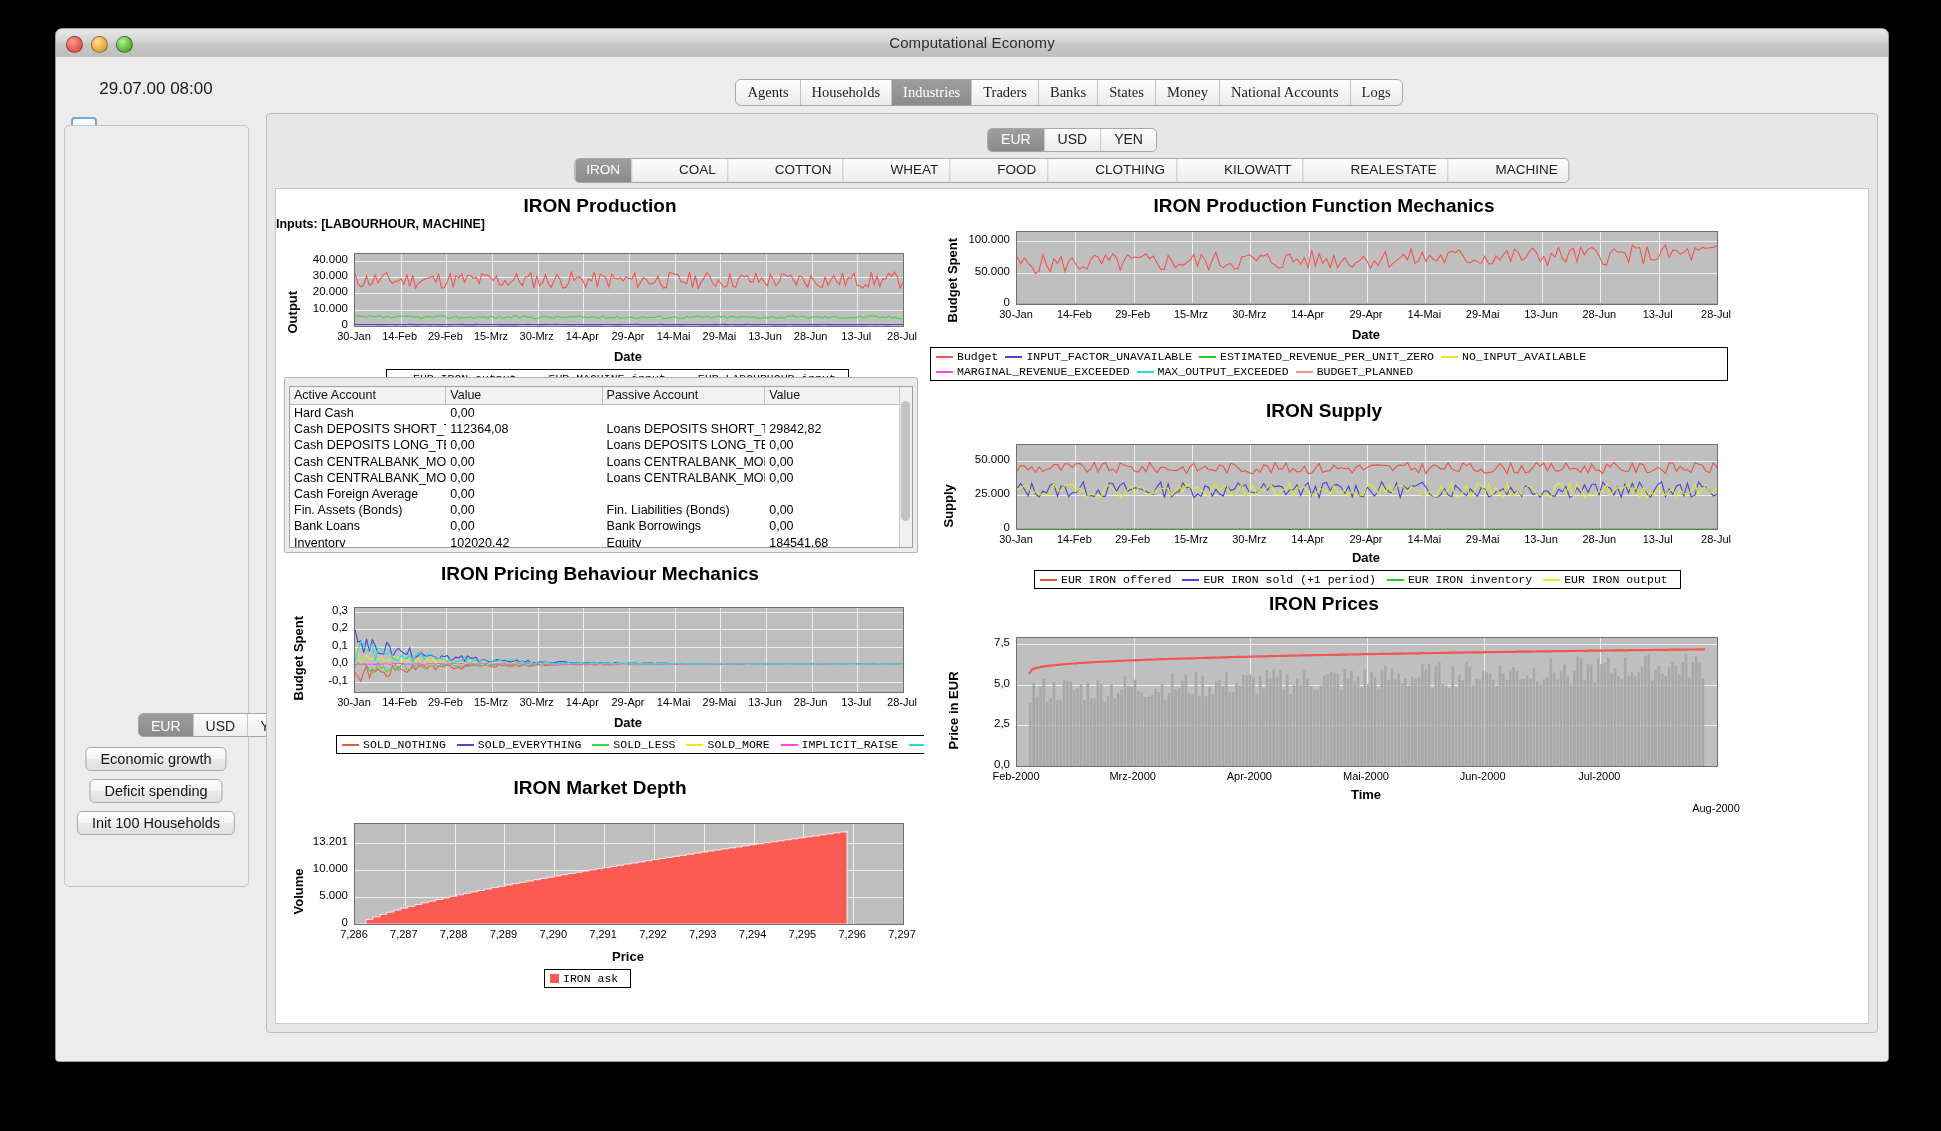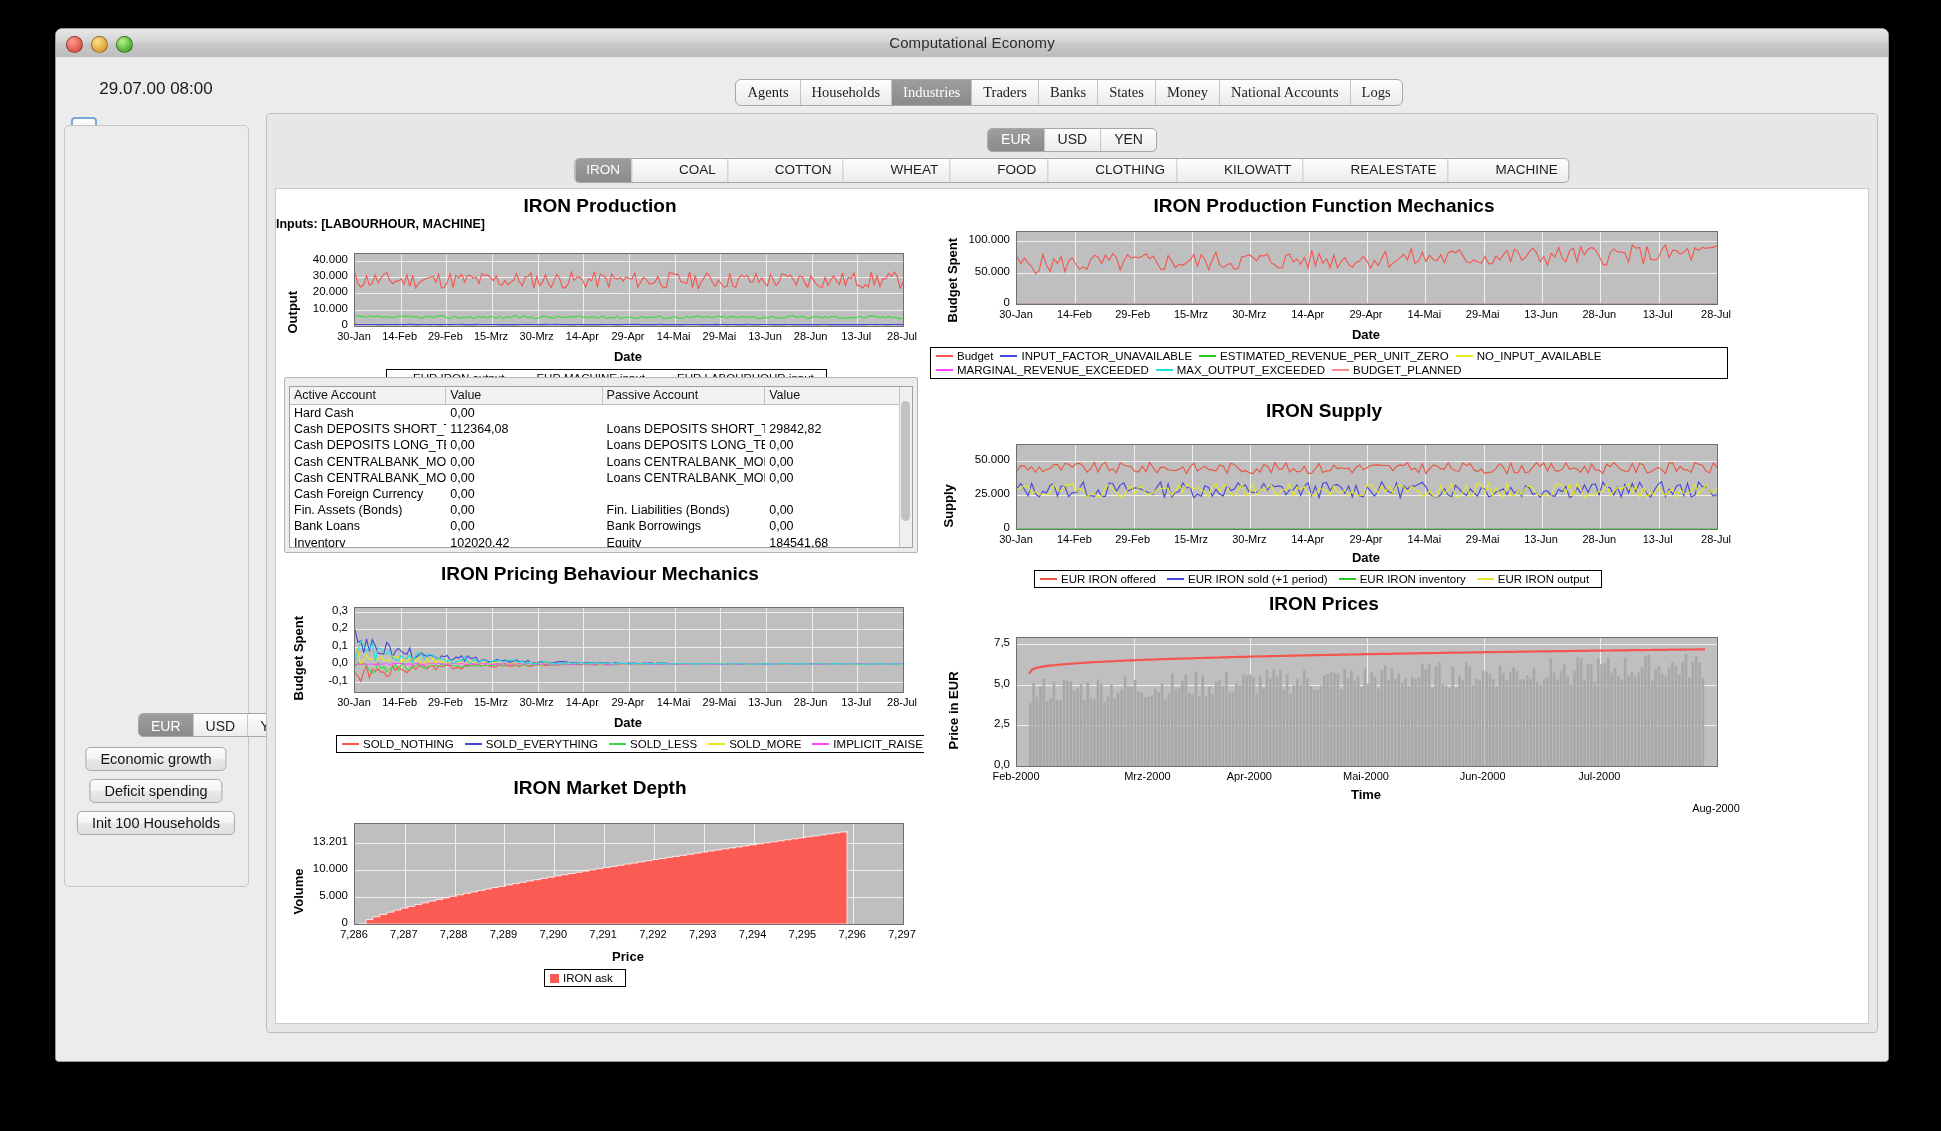--- a/index.html
+++ b/index.html
@@ -108,21 +108,21 @@
     transform:rotate(-90deg);transform-origin:center center;white-space:nowrap;}
   .xlab{position:absolute;text-align:center;font-weight:bold;font-size:13px;color:#000;}
   .ytick{position:absolute;font-size:11.5px;color:#000;text-align:right;white-space:nowrap;}
   .xtick{position:absolute;font-size:11px;color:#000;text-align:center;white-space:nowrap;}
   .gl{position:absolute;background:#efefef;}
   .glv{width:1px;}
   .glh{height:1px;}
 
   .legendbox{position:absolute;border:1px solid #000;background:#fff;
     font-size:11.5px;color:#000;display:flex;align-items:center;gap:4px;
-    padding:2px 5px;white-space:nowrap;}
+    padding:2px 5px;white-space:nowrap;font-family:Liberation Mono, monospace;}
   .lgi{display:inline-flex;align-items:center;gap:4px;margin-right:7px;}
   .lgl{display:inline-block;width:17px;height:2px;}
   .lgsq{display:inline-block;width:9px;height:9px;}
 
   
   .bs-border{position:absolute;border:1px solid #b4b4b4;border-radius:2px;background:#ececec;}
   .bs-cap{position:absolute;top:-9px;left:50%;transform:translateX(-50%);
     background:#fff;padding:0 6px;font-size:15px;color:#111;white-space:nowrap;margin-top:20px;}
   .bs-inner{position:absolute;left:4px;right:4px;top:8px;bottom:4px;background:#fff;border:1px solid #a0a0a0;overflow:hidden;}
   .bs-head{display:flex;height:17px;background:#f2f2f2;border-bottom:1px solid #b9b9b9;font-size:12.5px;color:#111;}
@@ -342,21 +342,21 @@
                       <div class="c3">Loans CENTRALBANK_MONEY...</div>
                       <div class="c4">0,00</div>
                     </div>
                     <div class="bs-row">
                       <div class="c1">Cash CENTRALBANK_MONEY ...</div>
                       <div class="c2">0,00</div>
                       <div class="c3">Loans CENTRALBANK_MONEY...</div>
                       <div class="c4">0,00</div>
                     </div>
                     <div class="bs-row">
-                      <div class="c1">Cash Foreign Currency</div>
+                      <div class="c1">Cash Foreign Average</div>
                       <div class="c2">0,00</div>
                       <div class="c3"></div>
                       <div class="c4"></div>
                     </div>
                     <div class="bs-row">
                       <div class="c1">Fin. Assets (Bonds)</div>
                       <div class="c2">0,00</div>
                       <div class="c3">Fin. Liabilities (Bonds)</div>
                       <div class="c4">0,00</div>
                     </div>
@@ -891,21 +891,21 @@
                       <rect x="671.1" y="39.04033616363668" width="2.6" height="88.95966383636332" fill="#a8a8a8"></rect>
                       <rect x="674.48" y="24.06444479172093" width="2.6" height="103.93555520827907" fill="#a8a8a8"></rect>
                       <rect x="677.86" y="18.36208574256395" width="2.6" height="109.63791425743605" fill="#a8a8a8"></rect>
                       <rect x="681.24" y="24.568670799256836" width="2.6" height="103.43132920074316" fill="#a8a8a8"></rect>
                       <rect x="684.62" y="40.21881474535952" width="2.6" height="87.78118525464048" fill="#a8a8a8"></rect>
                       <path d="M12.0 35.6 L15.4 31.2 L18.8 30.1 L22.1 29.3 L25.5 28.7 L28.9 28.2 L32.3 27.7 L35.7 27.3 L39.0 27.0 L42.4 26.6 L45.8 26.3 L49.2 26.0 L52.6 25.8 L55.9 25.5 L59.3 25.3 L62.7 25.0 L66.1 24.8 L69.5 24.6 L72.8 24.4 L76.2 24.2 L79.6 24.0 L83.0 23.8 L86.4 23.7 L89.7 23.5 L93.1 23.3 L96.5 23.2 L99.9 23.0 L103.3 22.8 L106.6 22.7 L110.0 22.5 L113.4 22.4 L116.8 22.3 L120.2 22.1 L123.5 22.0 L126.9 21.9 L130.3 21.7 L133.7 21.6 L137.1 21.5 L140.4 21.4 L143.8 21.2 L147.2 21.1 L150.6 21.0 L154.0 20.9 L157.3 20.8 L160.7 20.7 L164.1 20.6 L167.5 20.5 L170.9 20.4 L174.2 20.3 L177.6 20.2 L181.0 20.0 L184.4 20.0 L187.8 19.9 L191.1 19.8 L194.5 19.7 L197.9 19.6 L201.3 19.5 L204.7 19.4 L208.0 19.3 L211.4 19.2 L214.8 19.1 L218.2 19.0 L221.6 18.9 L224.9 18.9 L228.3 18.8 L231.7 18.7 L235.1 18.6 L238.5 18.5 L241.8 18.4 L245.2 18.4 L248.6 18.3 L252.0 18.2 L255.4 18.1 L258.7 18.0 L262.1 18.0 L265.5 17.9 L268.9 17.8 L272.3 17.7 L275.6 17.7 L279.0 17.6 L282.4 17.5 L285.8 17.4 L289.2 17.4 L292.5 17.3 L295.9 17.2 L299.3 17.2 L302.7 17.1 L306.1 17.0 L309.4 17.0 L312.8 16.9 L316.2 16.8 L319.6 16.8 L323.0 16.7 L326.3 16.6 L329.7 16.6 L333.1 16.5 L336.5 16.4 L339.9 16.4 L343.2 16.3 L346.6 16.2 L350.0 16.2 L353.4 16.1 L356.8 16.1 L360.1 16.0 L363.5 15.9 L366.9 15.9 L370.3 15.8 L373.7 15.8 L377.0 15.7 L380.4 15.6 L383.8 15.6 L387.2 15.5 L390.6 15.5 L393.9 15.4 L397.3 15.3 L400.7 15.3 L404.1 15.2 L407.5 15.2 L410.8 15.1 L414.2 15.1 L417.6 15.0 L421.0 15.0 L424.4 14.9 L427.7 14.8 L431.1 14.8 L434.5 14.7 L437.9 14.7 L441.3 14.6 L444.6 14.6 L448.0 14.5 L451.4 14.5 L454.8 14.4 L458.2 14.4 L461.5 14.3 L464.9 14.3 L468.3 14.2 L471.7 14.2 L475.1 14.1 L478.4 14.1 L481.8 14.0 L485.2 14.0 L488.6 13.9 L492.0 13.9 L495.3 13.8 L498.7 13.8 L502.1 13.7 L505.5 13.7 L508.9 13.6 L512.2 13.6 L515.6 13.5 L519.0 13.5 L522.4 13.4 L525.8 13.4 L529.1 13.3 L532.5 13.3 L535.9 13.2 L539.3 13.2 L542.7 13.2 L546.0 13.1 L549.4 13.1 L552.8 13.0 L556.2 13.0 L559.6 12.9 L562.9 12.9 L566.3 12.8 L569.7 12.8 L573.1 12.7 L576.5 12.7 L579.8 12.7 L583.2 12.6 L586.6 12.6 L590.0 12.5 L593.4 12.5 L596.7 12.4 L600.1 12.4 L603.5 12.4 L606.9 12.3 L610.3 12.3 L613.6 12.2 L617.0 12.2 L620.4 12.1 L623.8 12.1 L627.2 12.1 L630.5 12.0 L633.9 12.0 L637.3 11.9 L640.7 11.9 L644.1 11.9 L647.4 11.8 L650.8 11.8 L654.2 11.7 L657.6 11.7 L661.0 11.7 L664.3 11.6 L667.7 11.6 L671.1 11.5 L674.5 11.5 L677.9 11.5 L681.2 11.4 L684.6 11.4 L688.0 11.3" stroke="#f4554f" fill="none" stroke-width="2.2"></path>
                     </svg>
                   </div>
                 <div id="p4-xt">
                     <div class="xtick" style="left: 54px; top: 155px; width: 76px;">Feb-2000</div>
-                    <div class="xtick" style="left: 170.667px; top: 155px; width: 76px; text-align: right;">Mrz-2000</div>
+                    <div class="xtick" style="left: 170.667px; top: 155px; width: 76px;">Mrz-2000</div>
                     <div class="xtick" style="left: 287.333px; top: 155px; width: 76px;">Apr-2000</div>
                     <div class="xtick" style="left: 404px; top: 155px; width: 76px;">Mai-2000</div>
                     <div class="xtick" style="left: 520.667px; top: 155px; width: 76px;">Jun-2000</div>
                     <div class="xtick" style="left: 637.333px; top: 155px; width: 76px;">Jul-2000</div>
                     <div class="xtick" style="left: 754px; top: 155px; width: 76px; margin-top: 32px;">Aug-2000</div>
                   </div>
                 <div class="xlab" style="left:92px;top:172px;width:700px;">Time</div>
               </div>
             </div>
 

